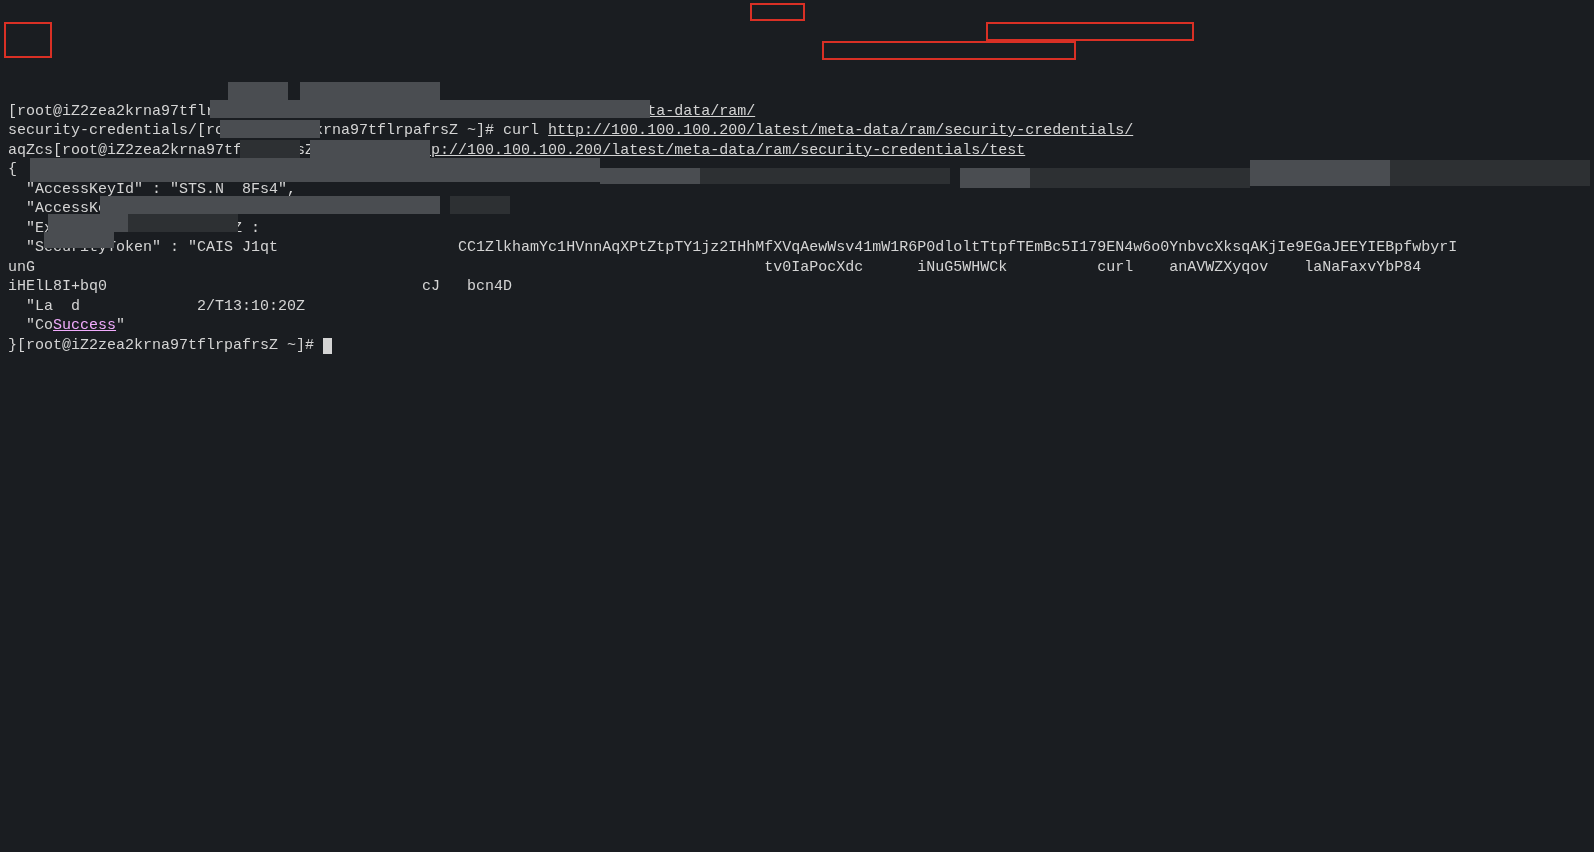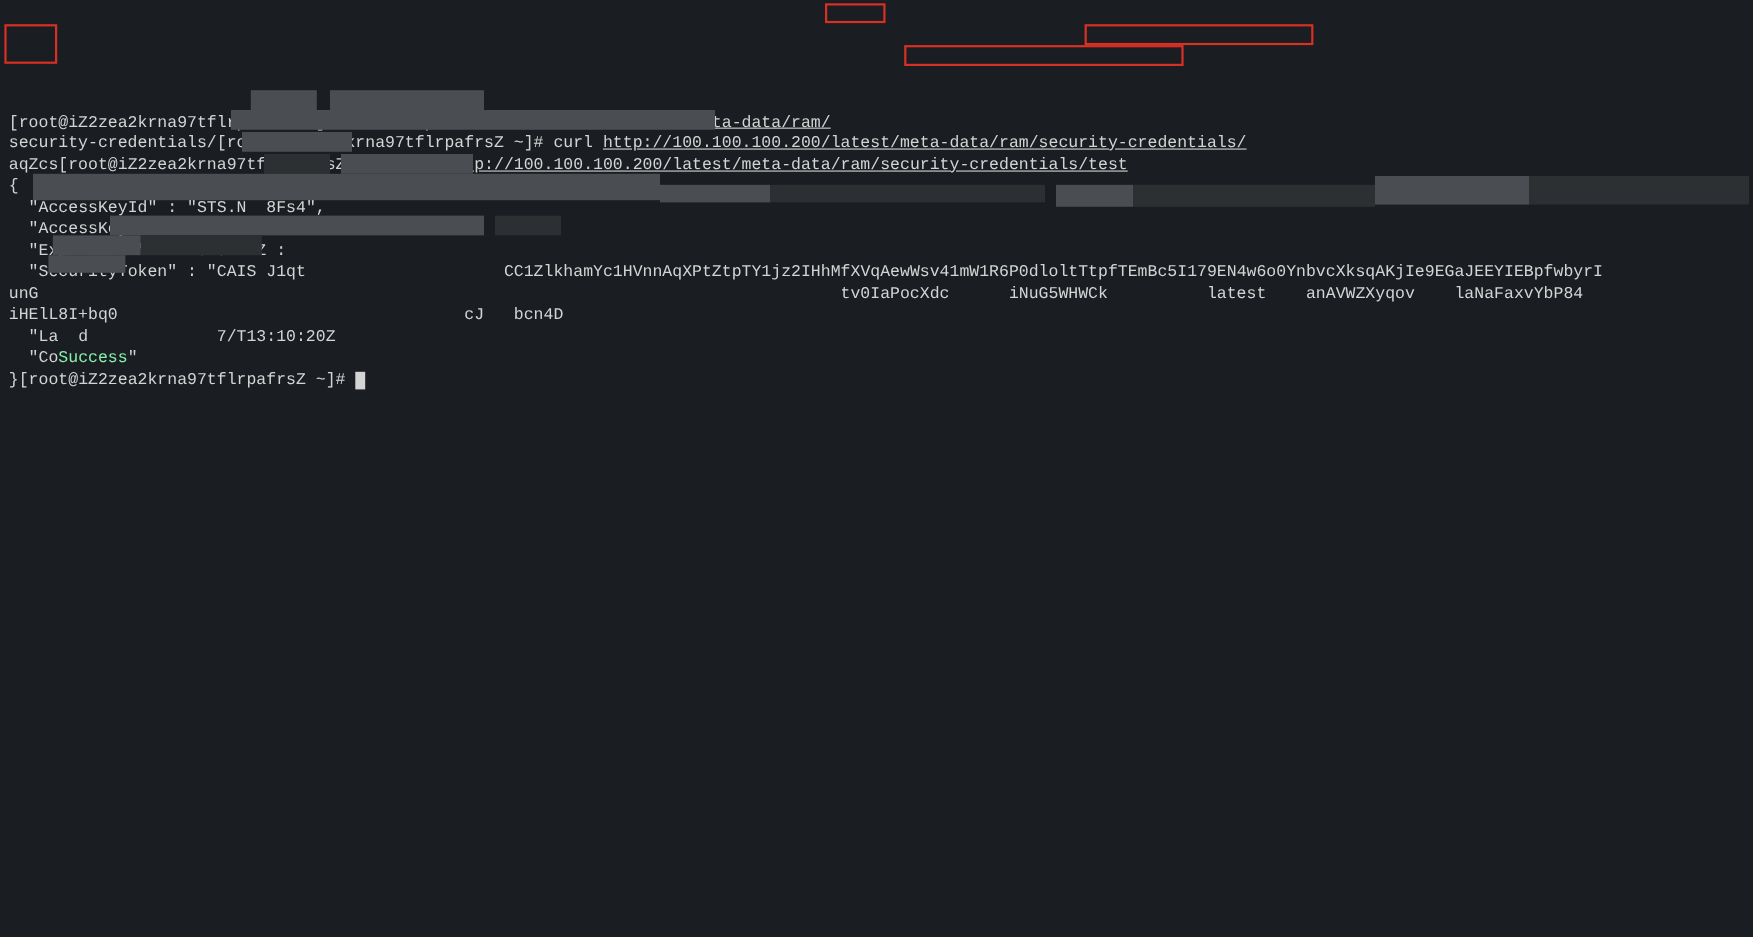--- a/index.html
+++ b/index.html
@@ -13,21 +13,21 @@
       height: 852px;
       overflow: hidden;
       white-space: pre-wrap;
       word-break: break-all;
       position: relative;
     }
     .terminal {
       padding: 4px 8px;
     }
     .underline { text-decoration: underline; }
-    .green { color: #86efac; }
+    .green { color: #f0abfc; text-decoration: underline; }
     .cursor {
       display: inline-block;
       width: 9px;
       height: 16px;
       background: #d4d4d4;
       vertical-align: text-bottom;
     }
     .redact {
       position: absolute;
       background: #4a4d51;
@@ -52,23 +52,23 @@
 
 <div class="terminal">
 <span>[root@iZ2zea2krna97tflrpafrsZ ~]# </span><span>curl </span><span class="underline">http://100.100.100.200/latest/meta-data/ram/</span>
 <span>security-credentials/</span><span>[root@iZ2zea2krna97tflrpafrsZ ~]# </span><span>curl </span><span class="underline">http://100.100.100.200/latest/meta-data/ram/security-credentials/</span>
 <span>aqZcs</span><span>[root@iZ2zea2krna97tflrpafrsZ ~]# </span><span>curl </span><span class="underline">http://100.100.100.200/latest/meta-data/ram/security-credentials/test</span>
 <span>{</span>
 <span>  "AccessKeyId" : "STS.N</span><span>  8F</span><span>s4",</span>
 <span>  "AccessKeySecret" : "C</span>
 <span>  "Expiration" : "2023-</span><span>  Z</span><span> : </span>
 <span>  "SecurityToken" : "CAIS</span><span> J1qt</span><span>                    CC1ZlkhamYc1HVnnAqXPtZtpTY1jz2IHhMfXVqAewWsv41mW1R6P0dloltTtpfTEmBc5I179EN4w6o0YnbvcXksqAKjIe9EGaJEEYIEBpfwbyrI</span>
-<span>unG</span><span>                                                                                 tv0IaPocXdc      iNuG5WHWCk          latest    anAVWZXyqov  </span><span>  la</span><span>NaFaxvYbP84</span>
+<span>unG</span><span>                                                                                 tv0IaPocXdc      iNuG5WHWCk          curl    anAVWZXyqov  </span><span>  la</span><span>NaFaxvYbP84</span>
 <span>iHElL8I+bq0</span><span>                                   cJ   bcn4D</span>
-<span>  "La</span><span>  d             7/T13:10:20Z</span>
+<span>  "La</span><span>  d             2/T13:10:20Z</span>
 <span>  "Co</span><span class="green">Success</span><span>"</span>
 <span>}</span><span>[root@iZ2zea2krna97tflrpafrsZ ~]# </span><span class="cursor"></span>
 </div>
 
 
 <div class="redbox" style="left:750px; top:3px; width:55px; height:18px;"></div>
 <div class="redbox" style="left:986px; top:22px; width:208px; height:19px;"></div>
 <div class="redbox" style="left:4px; top:22px; width:48px; height:36px;"></div>
 <div class="redbox" style="left:822px; top:41px; width:254px; height:19px;"></div>
 

